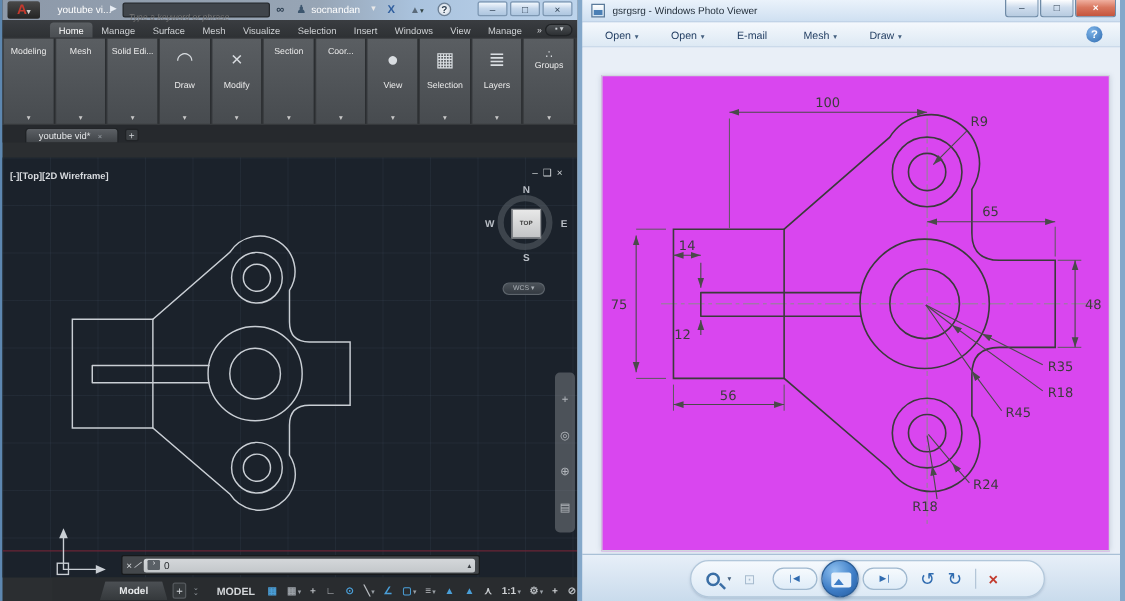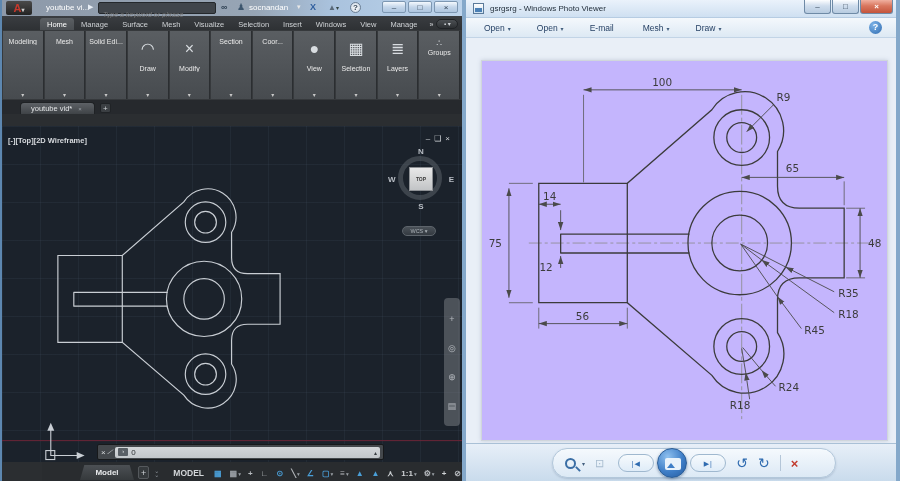--- a/index.html
+++ b/index.html
@@ -89,21 +89,21 @@
   .pv-ico::after{content:"";position:absolute;left:1px;bottom:1px;width:7px;height:4px;background:#4a7fb5;}
   .pv-titletext{position:absolute;left:24px;top:4px;font-size:8px;color:#1e2a36;}
   .pv-wbtns{position:absolute;right:3px;top:0;display:flex;}
   .wb{width:27px;height:14px;border:1px solid #6e8aa6;border-top:none;background:linear-gradient(#fdfeff,#cfdded 45%,#b7cbe0);border-radius:0 0 3px 3px;font-size:8px;color:#2c3e50;text-align:center;line-height:13px;margin-left:1px;}
   .wb.close{width:33px;background:linear-gradient(#f0b0a0,#d9775f 45%,#c4543c);color:#fff;font-weight:bold;}
   .pv-menu{height:20px;background:linear-gradient(#f4f8fc,#dde9f4);border-bottom:1px solid #c2d4e6;display:flex;align-items:center;padding-left:18px;gap:26px;position:relative;}
   .pv-mi{font-size:8.5px;color:#1e3a5f;}
   .pv-mi i{font-style:normal;font-size:6px;color:#44607f;margin-left:3px;}
   .pv-help{position:absolute;right:14px;top:3px;width:13px;height:13px;border-radius:50%;background:radial-gradient(circle at 35% 30%,#7db4e8,#2f6bb0);color:#fff;font-size:9px;font-weight:bold;text-align:center;line-height:13px;}
   .pv-content{position:relative;height:405px;background:#e9eff7;}
-  .pv-image{position:absolute;left:15px;top:22px;width:407px;height:381px;background:#c4b5fd;border:1px solid #d0d6dc;box-shadow:0 0 4px rgba(90,110,140,.25);}
+  .pv-image{position:absolute;left:15px;top:22px;width:407px;height:381px;background:#d946ef;border:1px solid #d0d6dc;box-shadow:0 0 4px rgba(90,110,140,.25);}
   .pv-image svg{width:100%;height:100%;}
   .pv-toolbar{height:38px;background:linear-gradient(#e7eff8,#c9dbec);border-top:1px solid #a9c0d6;position:relative;}
   .pv-pill{position:absolute;left:86px;top:4px;width:284px;height:30px;background:linear-gradient(#f5f9fd,#dcE9f5);border:1px solid #b2c7da;border-radius:15px;display:flex;align-items:center;padding:0 12px;gap:10px;box-shadow:0 1px 2px rgba(80,100,130,.25);}
   .mag{position:relative;width:11px;height:11px;border:2px solid #3a6ea5;border-radius:50%;}
   .mag::after{content:"";position:absolute;left:8px;top:8px;width:6px;height:2px;background:#3a6ea5;transform:rotate(45deg);}
   .magc{font-size:6px;color:#44607f;margin-left:-4px;}
   .fit{font-size:11px;color:#a8bccf;}
   .navg{display:flex;align-items:center;margin-left:4px;}
   .pvbtn{width:36px;height:18px;border:1px solid #9fb8cf;border-radius:9px;background:linear-gradient(#f6fafd,#dfecf8);font-size:7px;color:#2f6bb0;text-align:center;line-height:17px;letter-spacing:1px;}
   .bigbtn{position:relative;width:30px;height:30px;margin:0 3px;border-radius:50%;background:radial-gradient(circle at 35% 28%,#8ec0ef,#3f7ec7 55%,#245a9e);border:1px solid #2b5d96;box-shadow:0 1px 3px rgba(40,70,110,.5);}

